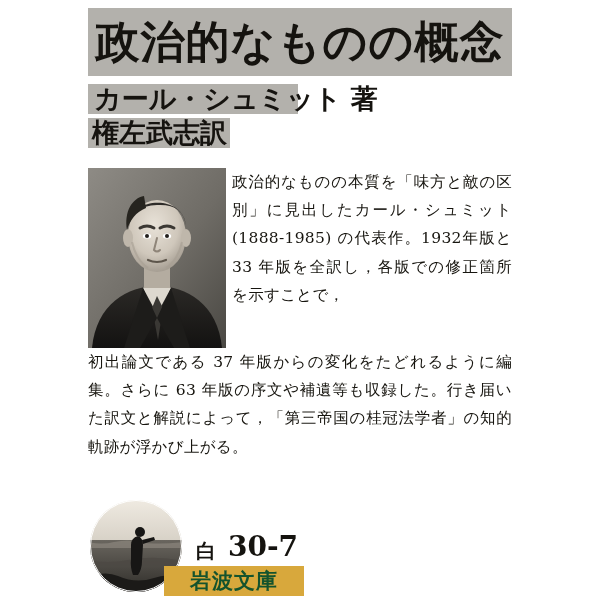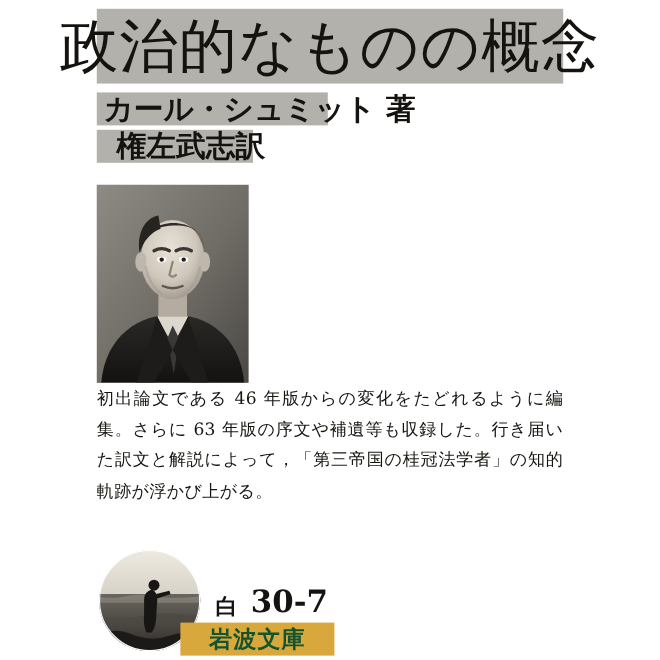--- a/index.html
+++ b/index.html
@@ -26,22 +26,22 @@
     left: 88px;
     top: 8px;
     width: 424px;
     height: 68px;
     background: #b3b1ac;
     display: flex;
     align-items: center;
     justify-content: center;
   }
   .title-text {
-    font-size: 53px;
-    font-weight: normal;
+    font-size: 44px;
+    font-weight: bold;
     color: #15130f;
     letter-spacing: 1px;
     line-height: 1;
     font-family: "DejaVu Serif", "Liberation Serif", serif;
     white-space: nowrap;
   }
 
   
   .author-band {
     position: absolute;
@@ -57,21 +57,21 @@
   }
   .translator-band {
     position: absolute;
     left: 88px;
     top: 118px;
     width: 142px;
     height: 30px;
     background: #b3b1ac;
     display: flex;
     align-items: center;
-    padding-left: 18px;
+    padding-left: 4px;
     box-sizing: border-box;
   }
   .person-text {
     font-size: 27px;
     font-weight: bold;
     color: #15130f;
     white-space: nowrap;
     font-family: "DejaVu Serif", "Liberation Serif", serif;
   }
 
@@ -228,22 +228,23 @@
 
       <path d="M69 70 L66 82 q3 3 6 0" stroke="#8f8579" stroke-width="2" fill="none" stroke-linecap="round"></path>
 
       <path d="M60 92 q9 4 18 0" stroke="#5d554b" stroke-width="2.2" fill="none" stroke-linecap="round"></path>
 
       <path d="M44 74 q4 18 16 26" stroke="#a79e92" stroke-width="2" fill="none" opacity="0.6"></path>
       <path d="M94 74 q-4 18 -16 26" stroke="#a79e92" stroke-width="2" fill="none" opacity="0.6"></path>
     </svg>
   </div>
 
-
-  <div class="blurb-cont">初出論文である 46 年版からの変化をたどれるように編集。さらに 63 年版の序文や補遺等も収録した。行き届いた訳文と解説によって，「第三帝国の桂冠法学者」の知的軌跡が浮かび上がる。</div>
+  <div class="blurb">政治的なものの本質を「味方と敵の区別」に見出したカール・シュミット(1888-1985) の代表作。1932年版と 33 年版を全訳し，各版での修正箇所を示すことで，</div>
+
+  <div class="blurb-cont">初出論文である 37 年版からの変化をたどれるように編集。さらに 63 年版の序文や補遺等も収録した。行き届いた訳文と解説によって，「第三帝国の桂冠法学者」の知的軌跡が浮かび上がる。</div>
 
   <div class="bottom-photo">
     <svg width="96" height="92" viewBox="0 0 96 92">
       <defs>
         <linearGradient id="skyGrad" x1="0" y1="0" x2="0" y2="1">
           <stop offset="0%" stop-color="#efeae1"></stop>
           <stop offset="60%" stop-color="#cfc9be"></stop>
           <stop offset="100%" stop-color="#9a948a"></stop>
         </linearGradient>
         <linearGradient id="seaGrad" x1="0" y1="0" x2="0" y2="1">

